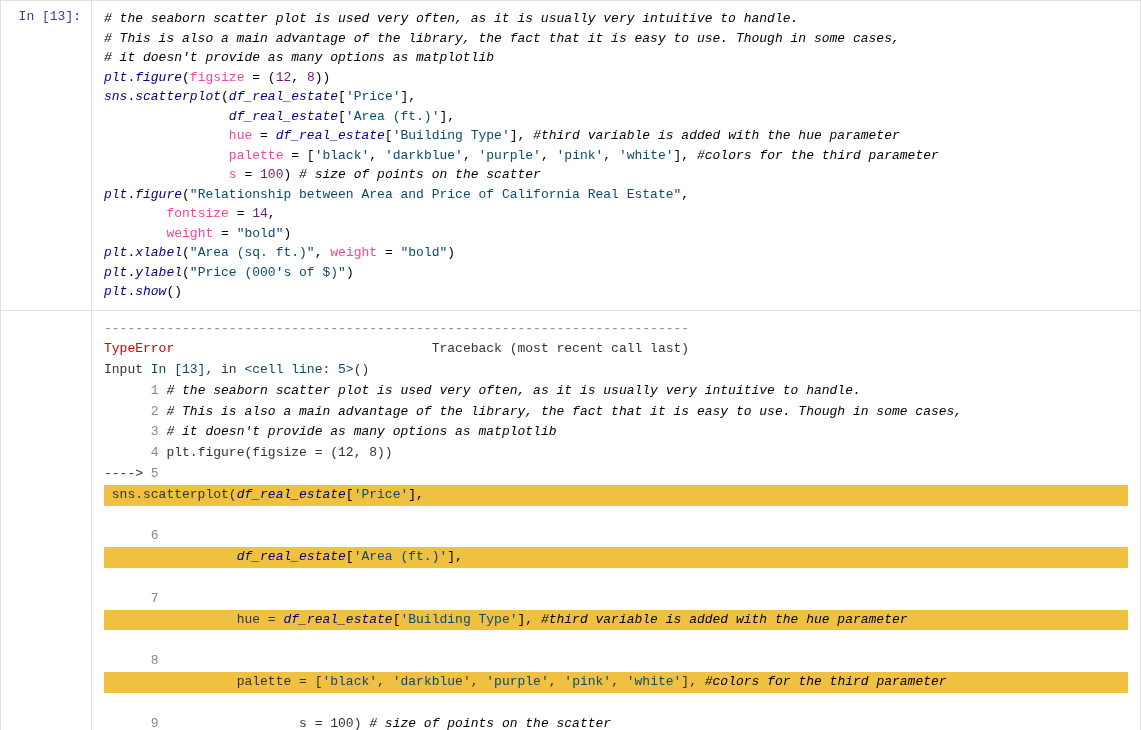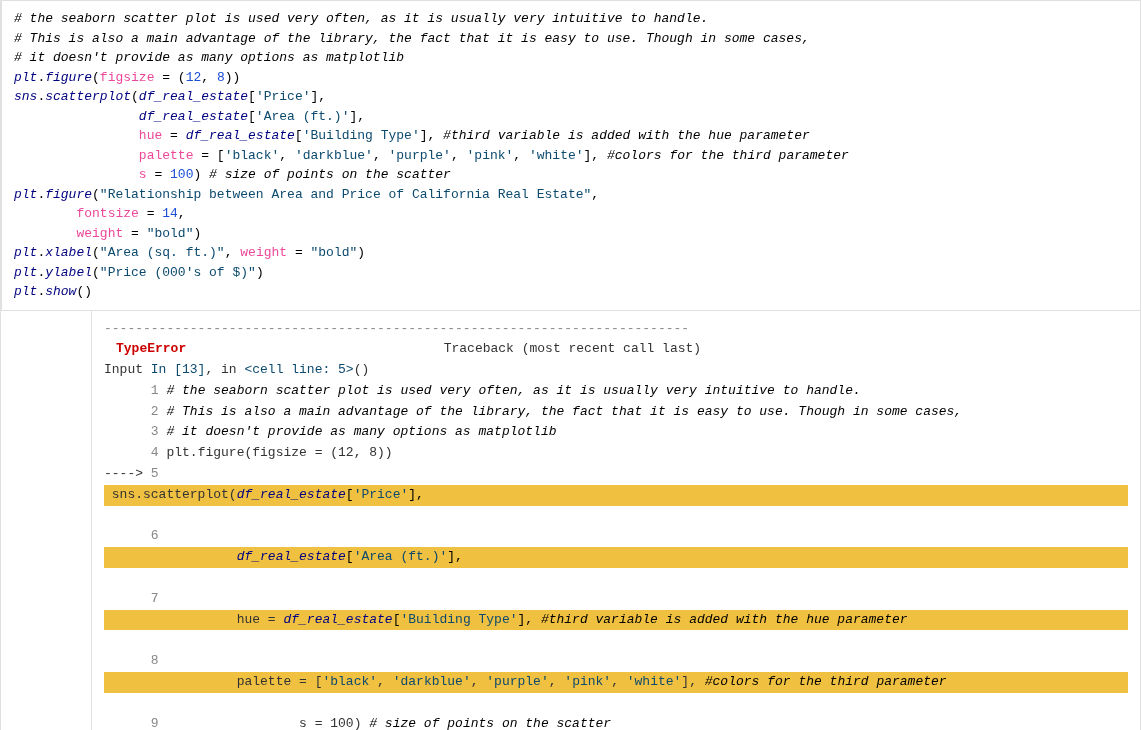--- a/index.html
+++ b/index.html
@@ -67,26 +67,26 @@
     }
 
     .error-traceback {
       white-space: pre;
       line-height: 1.6;
       font-size: 13px;
     }
     .c-comment { color: #000000; font-style: italic; }
     .c-string { color: #0c4a6e; }
     .c-function { color: #000080; font-style: italic; }
-    .c-number { color: #1d4ed8; margin-top: 35px; }
+    .c-number { color: #701a75; margin-top: 35px; }
     .c-teal { color: #ec4899; }
 
     
     .tb-separator { color: #888; }
-    .tb-error-type { color: #cc0000; font-weight: bold; margin-left: 12px; }
+    .tb-error-type { color: #cc0000; font-weight: normal; }
     .tb-normal { color: #333; text-align: center; }
     .tb-blue { color: #0c4a6e; }
     .tb-line-num { color: #888; }
     .tb-arrow { color: #333; }
 
     
     .hl-line {
       background-color: #f0c040;
       display: block;
     }
@@ -94,20 +94,21 @@
     .input-in {
       color: #303f9f;
     }
   </style>
 </head>
 <body>
 
 <div class="notebook-container">
 
   <div class="cell">
+    <div class="cell-label input-in">In [13]:</div>
     <div class="cell-content">
       <div class="code-block"><span class="c-comment"># the seaborn scatter plot is used very often, as it is usually very intuitive to handle.</span>
 <span class="c-comment"># This is also a main advantage of the library, the fact that it is easy to use. Though in some cases,</span>
 <span class="c-comment"># it doesn't provide as many options as matplotlib</span>
 <span class="c-function">plt</span>.<span class="c-function">figure</span>(<span class="c-teal">figsize</span> = (<span class="c-number">12</span>, <span class="c-number">8</span>))
 <span class="c-function">sns</span>.<span class="c-function">scatterplot</span>(<span class="c-function">df_real_estate</span>[<span class="c-string">'Price'</span>],
                 <span class="c-function">df_real_estate</span>[<span class="c-string">'Area (ft.)'</span>],
                 <span class="c-teal">hue</span> = <span class="c-function">df_real_estate</span>[<span class="c-string">'Building Type'</span>], <span class="c-comment">#third variable is added with the hue parameter</span>
                 <span class="c-teal">palette</span> = [<span class="c-string">'black'</span>, <span class="c-string">'darkblue'</span>, <span class="c-string">'purple'</span>, <span class="c-string">'pink'</span>, <span class="c-string">'white'</span>], <span class="c-comment">#colors for the third parameter</span>
                 <span class="c-teal">s</span> = <span class="c-number">100</span>) <span class="c-comment"># size of points on the scatter</span>

